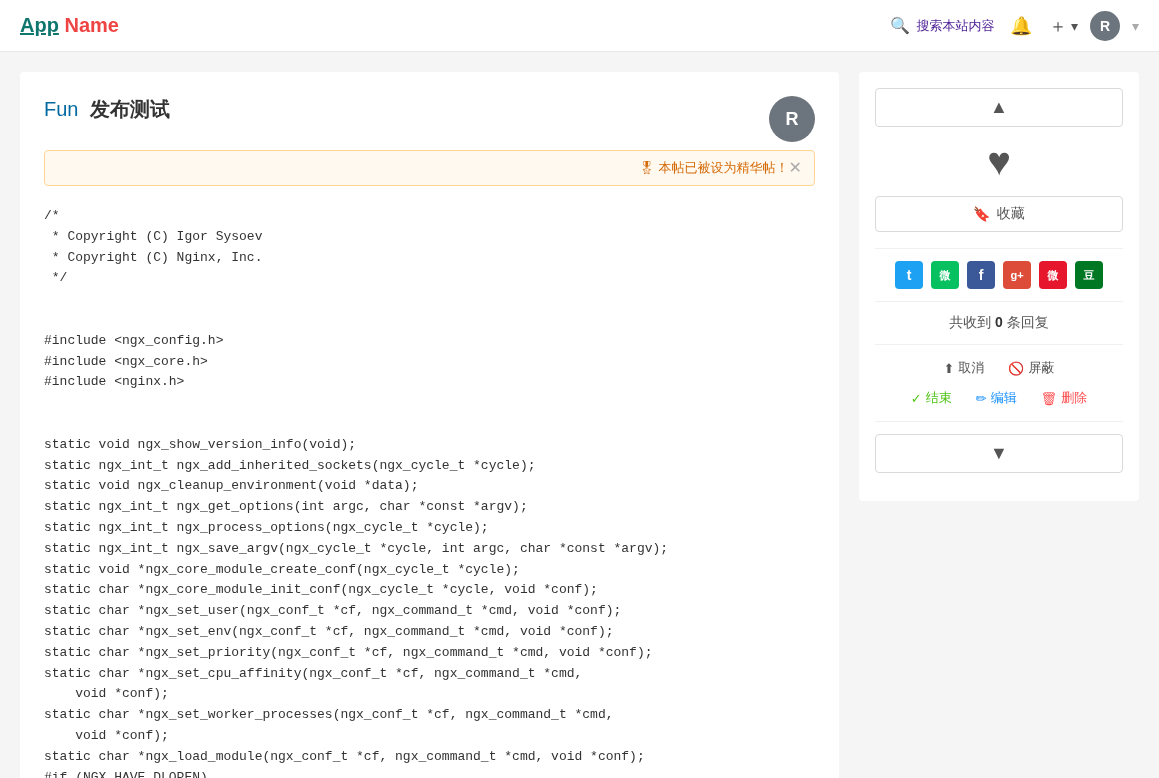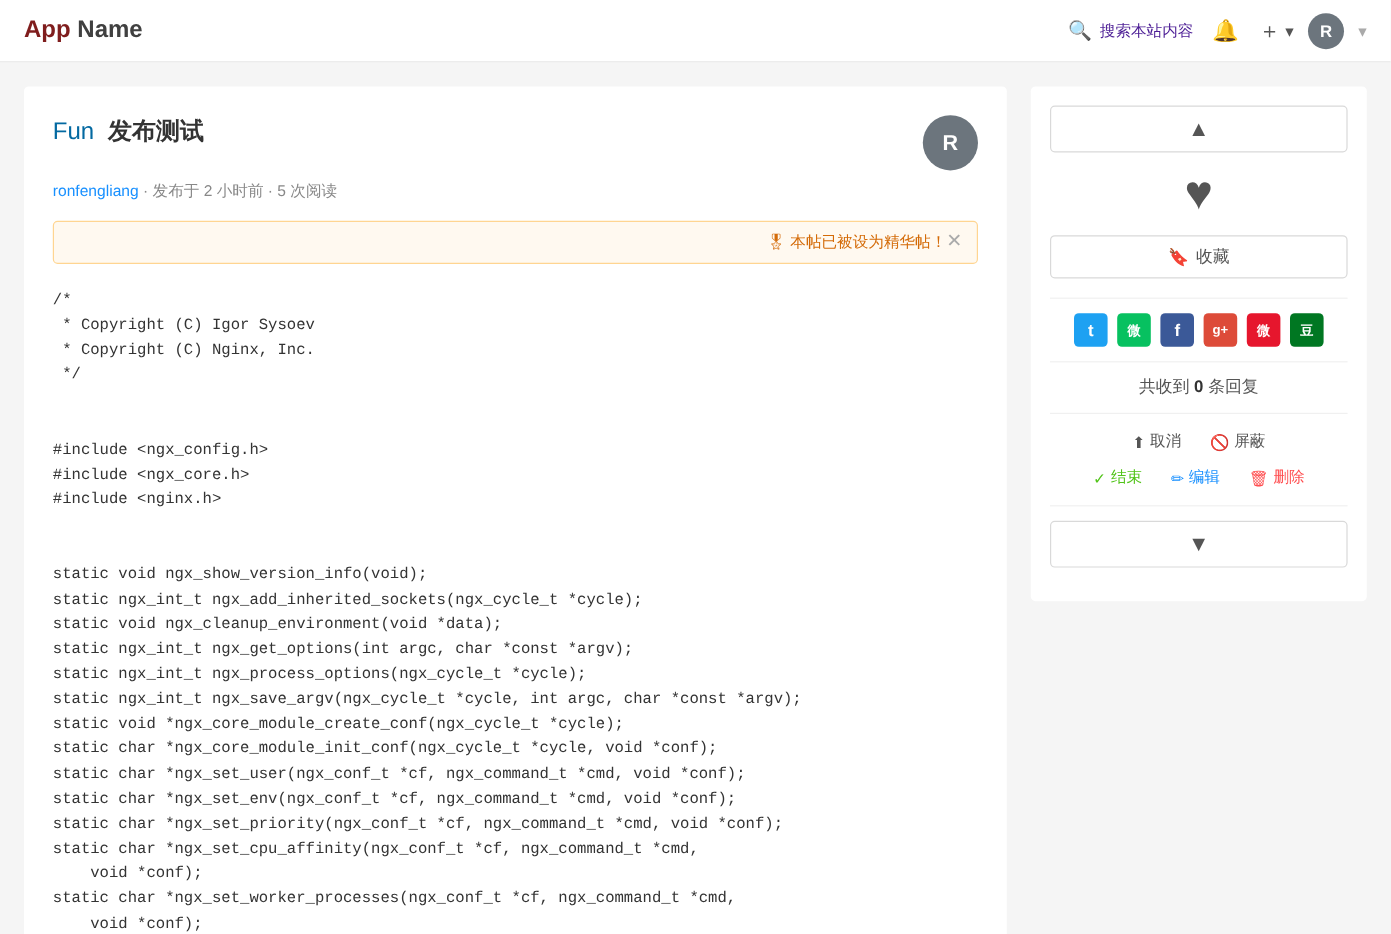--- a/index.html
+++ b/index.html
@@ -18,21 +18,21 @@
       z-index: 100;
     }
     .header-logo {
       font-size: 20px;
       font-weight: bold;
       color: #1a1a1a;
       margin-right: 30px;
       white-space: nowrap;
     }
     .header-logo span {
-      color: #404040;
+      color: #ef4444;
     }
     .header-nav {
       display: flex;
       align-items: center;
       gap: 0;
     }
     .nav-item {
       padding: 0 14px;
       height: 52px;
       display: flex;
@@ -308,21 +308,21 @@
     .mod-btn.block { color: #555; }
     .mod-btn.end { color: #52c41a; }
     .mod-btn.edit { color: #1890ff; }
     .mod-btn.delete { color: #ff4d4f; }
   </style>
 </head>
 <body>
 
 <header class="header">
   <div class="header-logo">
-    <span style="color:#7f1d1d;">App</span><span> Name</span>
+    <span style="color:#0f766e;text-decoration:underline;">App</span><span> Name</span>
   </div>
   <div class="header-right">
     <div class="search-box">
       <span style="font-size:16px;">🔍</span>
       <span style="color:#4c1d95;font-size:13px;">搜索本站内容</span>
     </div>
     <span class="header-icon">🔔</span>
     <div class="btn-create">
       <span style="font-size:18px;">＋</span>
       <span>▾</span>
@@ -340,23 +340,20 @@
     <div class="post-title-row">
       <h1 class="post-title">
         <span class="tag">Fun</span>
         <span>发布测试</span>
       </h1>
       <div class="post-avatar">
         <span>R</span>
       </div>
     </div>
 
-    <div class="post-meta">
-      <a>ronfengliang</a><span> · 发布于 2 小时前 · </span><span>5 次阅读</span>
-    </div>
 
     <div class="notice-bar">
       <div class="notice-text">
         <span>🎖 本帖已被设为精华帖！</span>
       </div>
       <span class="notice-close">✕</span>
     </div>
 
     <div class="code-block">/*
  * Copyright (C) Igor Sysoev

